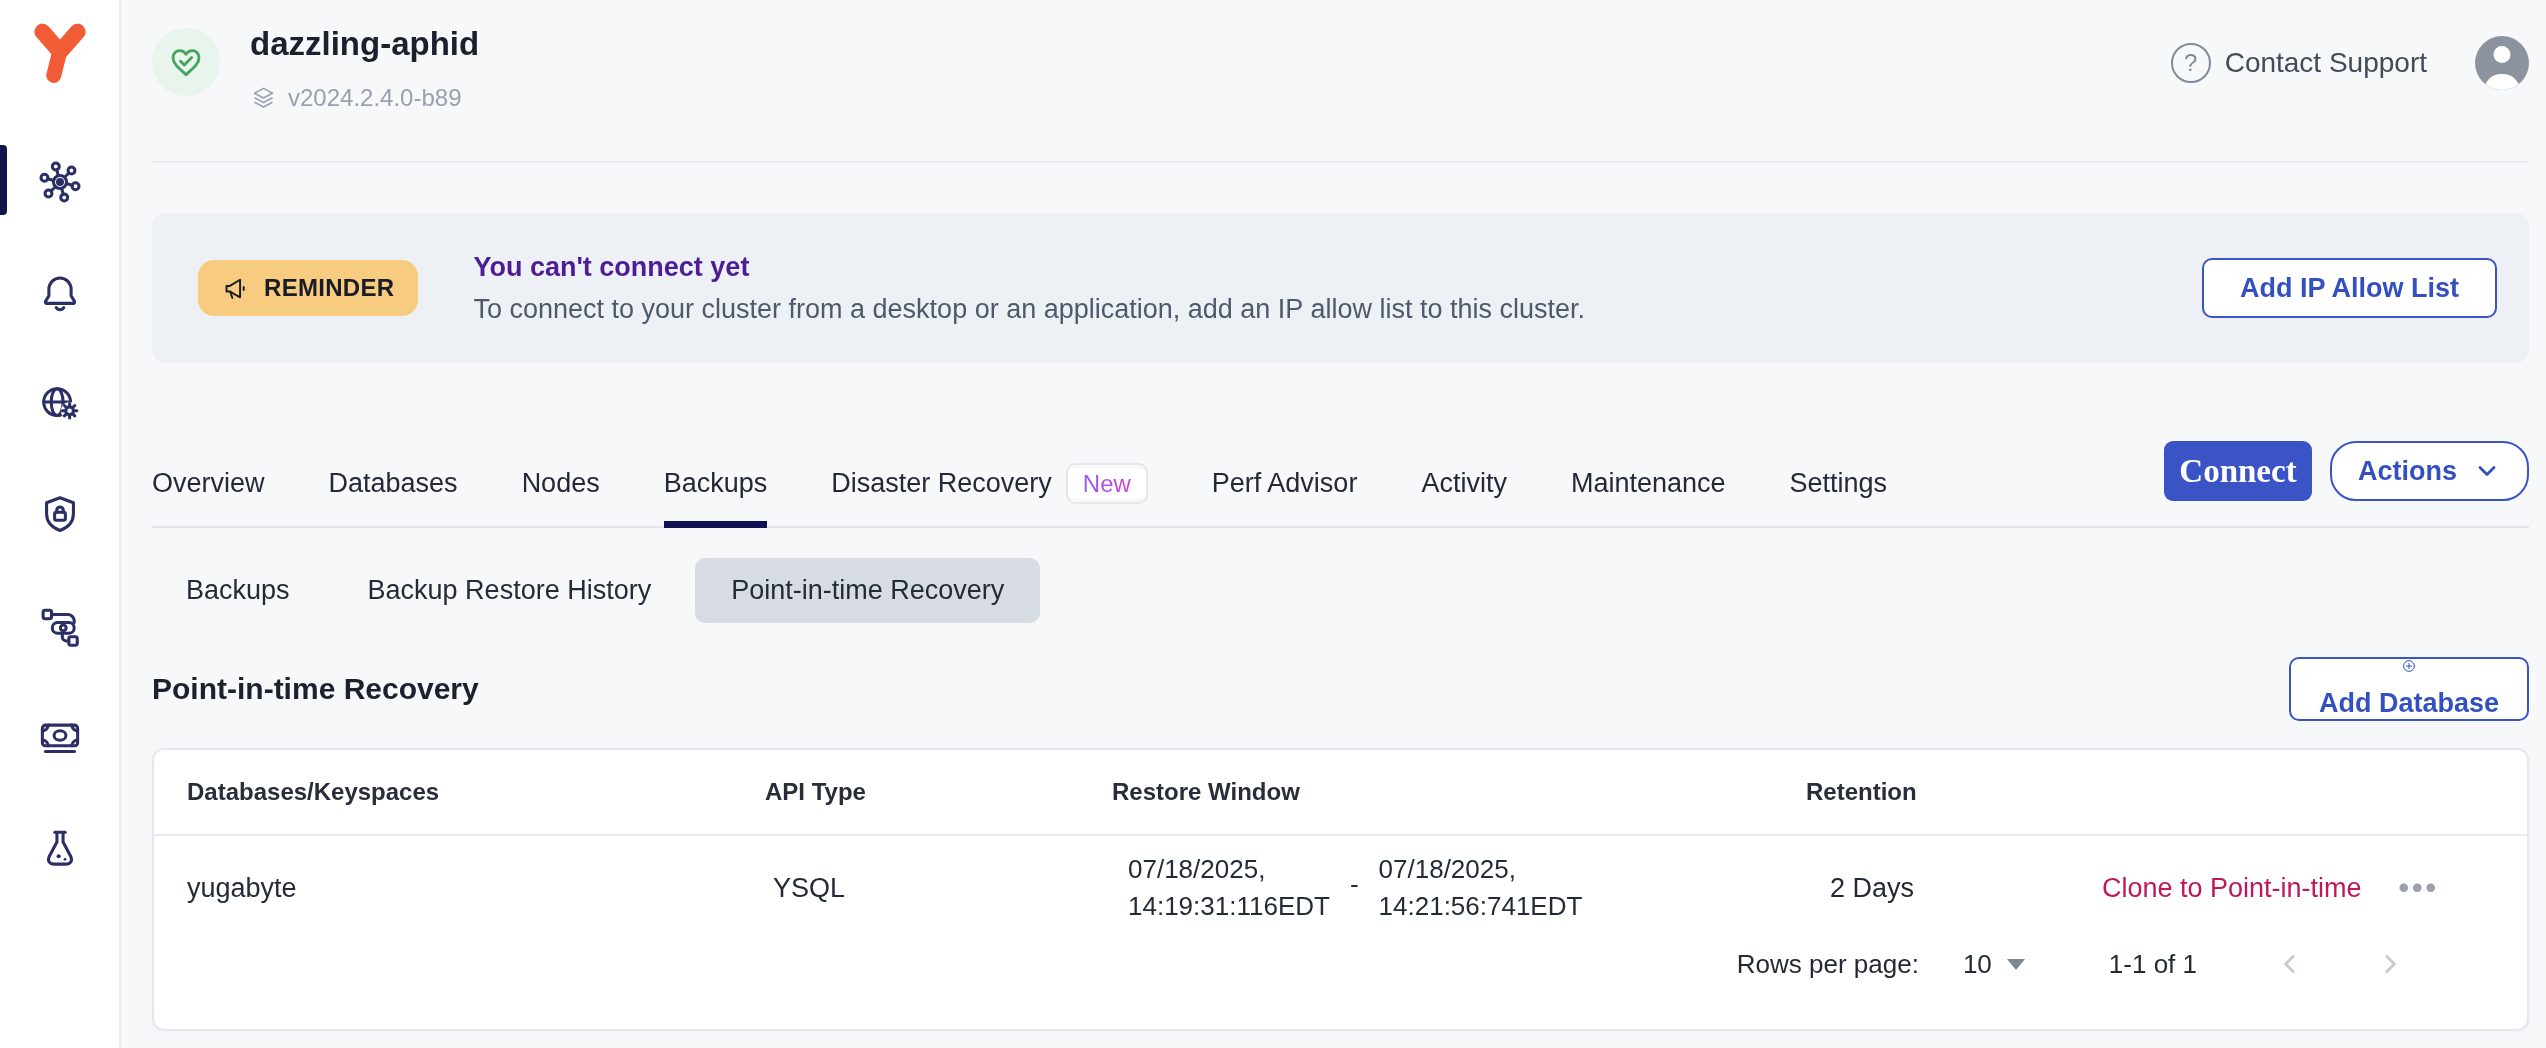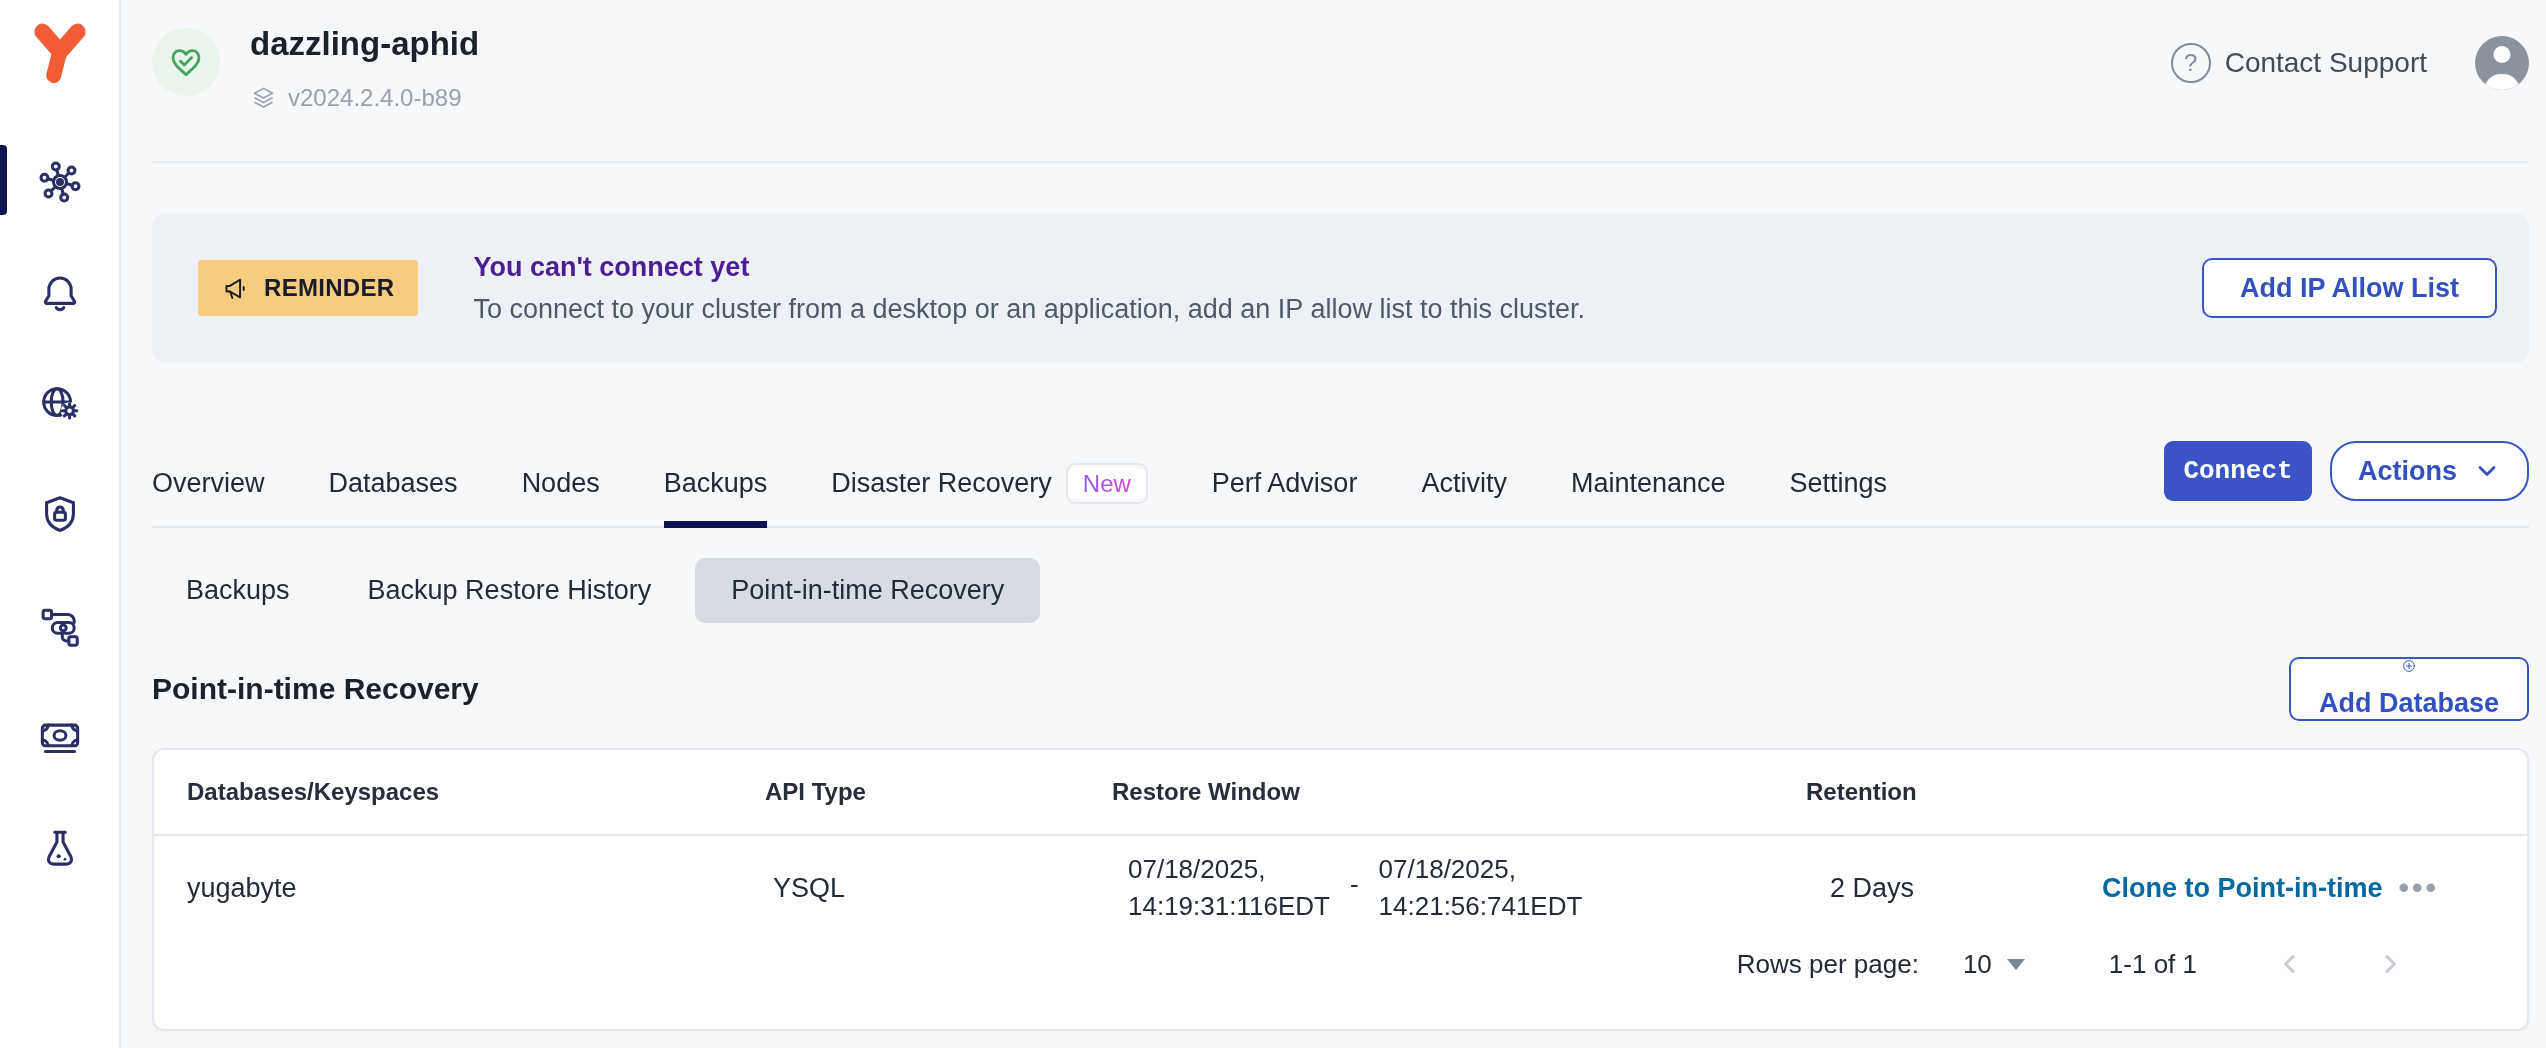--- a/index.html
+++ b/index.html
@@ -40,21 +40,21 @@
   .header-right { display:flex; align-items:center; gap:16px; margin-top:12px; }
   .support-link { display:flex; align-items:center; gap:14px; cursor:pointer; }
   .q-circle { width:40px; height:40px; border-radius:50%; border:2px solid #818b99; color:#818b99; font-size:24px; display:flex; align-items:center; justify-content:center; }
   .support-text { font-size:28px; color:#414b5a; }
   .avatar { width:54px; height:54px; border-radius:50%; background:#8d939e; margin-left:32px; overflow:hidden; display:flex; align-items:flex-end; justify-content:center; cursor:pointer; position:relative; }
   .avatar .head { position:absolute; top:10px; left:50%; transform:translateX(-50%); width:17px; height:17px; border-radius:50%; background:#fff; }
   .avatar .body { width:36px; height:17px; border-radius:18px 18px 0 0; background:#fff; margin-bottom:-1px; }
 
   
   .banner { margin-top:50px; height:150px; border-radius:14px; background:#edf0f4; display:flex; align-items:center; padding:0 32px 0 46px; }
-  .reminder-badge { height:56px; padding:0 24px; border-radius:4px; background:#f8cc80; display:flex; align-items:center; gap:11px; font-size:24px; font-weight:700; color:#181c24; letter-spacing:.3px; flex:0 0 auto; }
+  .reminder-badge { height:56px; padding:0 24px; border-radius:16px; background:#f8cc80; display:flex; align-items:center; gap:11px; font-size:24px; font-weight:700; color:#181c24; letter-spacing:.3px; flex:0 0 auto; }
   .reminder-badge svg { width:31px; height:31px; stroke:#181c24; stroke-width:1.5; fill:none; stroke-linecap:round; stroke-linejoin:round; }
   .banner-text { margin-left:55px; }
   .banner-title { font-size:27px; font-weight:700; color:#4c1d95; }
   .banner-msg { margin-top:11px; font-size:27px; color:#4e5a6a; }
   .btn-outline {
     background:#ffffff; border:2px solid #3a54c5; color:#3450c0;
     font-weight:700; font-size:27px; border-radius:10px; cursor:pointer;
     display:flex; align-items:center; justify-content:center; font-family:inherit;
   }
   .banner-btn { margin-left:auto; height:60px; padding:0 36px; flex:0 0 auto;text-align:right; }
@@ -65,21 +65,21 @@
   .tab.active::after { content:""; position:absolute; left:0; right:0; bottom:-2px; height:7px; background:#0f1252; }
   .new-badge {
     padding:5px 15px; background:#ffffff; border:2px solid #e4e7ec; border-radius:9px;
     font-size:24px; font-weight:400; color:#d23fd6;
     background-image:linear-gradient(90deg,#7b63f2,#e93ace);
     -webkit-background-clip:text; background-clip:text; -webkit-text-fill-color:transparent;
     background-color:#ffffff;
   }
   .new-badge-wrap { background:#ffffff; border-radius:9px; }
   .tabs-buttons { position:absolute; right:0; top:0; display:flex; gap:18px; }
-  .btn-connect { height:60px; width:148px; background:#3a54c5; color:#ffffff; border:none; border-radius:9px; font-size:26px; font-weight:700; cursor:pointer; font-family:Liberation Mono, monospace; }
+  .btn-connect { height:60px; width:148px; background:#3a54c5; color:#ffffff; border:none; border-radius:9px; font-size:33px; font-weight:700; cursor:pointer; font-family:Liberation Serif, serif; }
   .btn-actions { height:60px; padding:0 26px; gap:16px;border-radius:26px; }
   .btn-actions svg { width:28px; height:28px; stroke:#3450c0; stroke-width:2.4; fill:none; stroke-linecap:round; stroke-linejoin:round; }
 
   
   .subtabs { margin-top:30px; display:flex; align-items:center; gap:10px; height:65px; }
   .subtab { padding:0 34px; height:65px; display:flex; align-items:center; font-size:27px; color:#242b38; cursor:pointer; border-radius:10px; white-space:nowrap; }
   .subtab.active { background:#d7dce2; padding:0 36px; }
 
   
   .section-row { margin-top:33px; height:66px; display:flex; align-items:center; justify-content:space-between; }
@@ -90,21 +90,21 @@
   
   .card { margin-top:26px; height:283px; background:#ffffff; border:2px solid #e4e8ee; border-radius:12px; box-shadow:0 1px 3px rgba(20,30,60,.04); overflow:hidden; }
   .tgrid { display:grid; grid-template-columns:578px 347px 694px 264px 1fr; align-items:center; }
   .thead-wrap { border-bottom:2px solid #e6eaef; padding-left:33px; }
   .thead { height:84px; font-size:24px; font-weight:700; color:#272e3a; }
   .trow-wrap { padding-left:33px; }
   .trow { height:104px; font-size:27px; color:#242b38;gap:8px; }
   .restore-window { display:flex; align-items:center; gap:20px; font-size:26px; line-height:37px; }
   .rw-dash { font-size:26px; color:#242b38; transform:translateY(-4px); }
   .action-cell { display:flex; align-items:center; justify-content:space-between; padding-right:88px; }
-  .clone-link { font-size:27px; font-weight:700; color:#0369a1; cursor:pointer; white-space:nowrap; }
+  .clone-link { font-size:27px; font-weight:400; color:#be185d; cursor:pointer; white-space:nowrap; }
   .more-btn { font-size:30px; font-weight:700; color:#99a1ac; letter-spacing:3px; cursor:pointer; line-height:20px; }
 
   
   .pagination { height:44px; margin-top:2px; display:flex; align-items:center; justify-content:flex-end; padding-right:122px; font-size:26px; color:#232a36; }
   .rpp-select { display:flex; align-items:center; gap:15px; margin-left:44px; cursor:pointer; }
   .caret-down { width:0; height:0; border-left:9px solid transparent; border-right:9px solid transparent; border-top:11px solid #7d8694; }
   .range-label { margin-left:84px; }
   .page-chevron { margin-left:78px; cursor:default; display:flex; align-items:center; }
   .page-chevron.next { margin-left:70px; }
   .page-chevron svg { width:30px; height:30px; stroke:#c7ccd3; stroke-width:2.4; fill:none; stroke-linecap:round; stroke-linejoin:round; }

